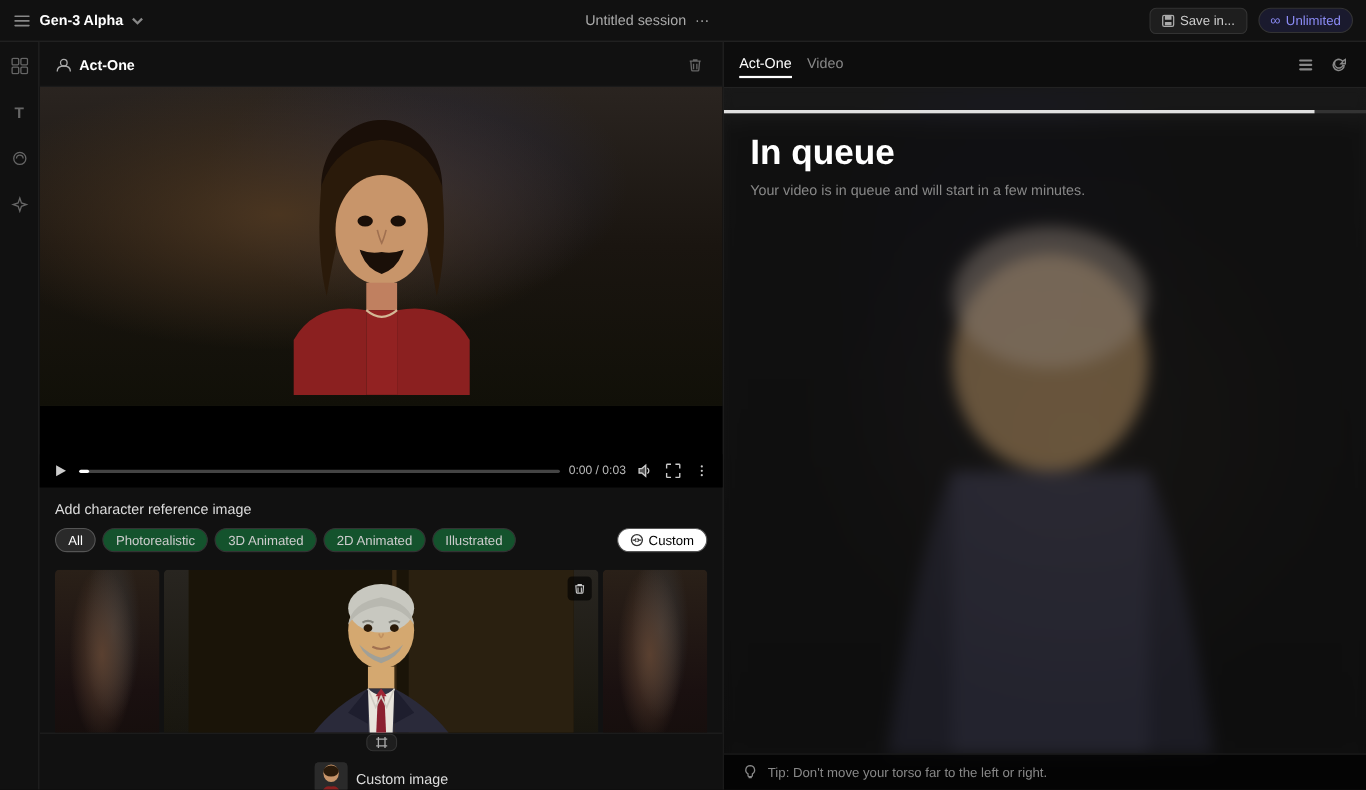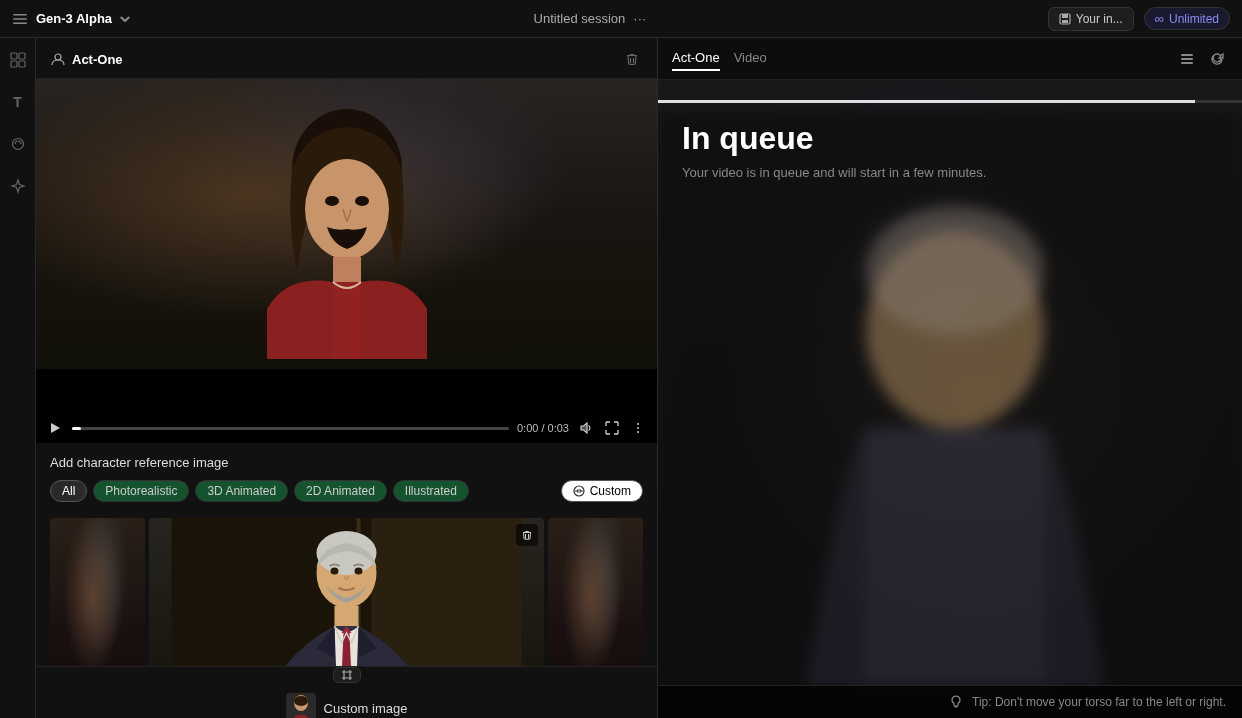--- a/index.html
+++ b/index.html
@@ -460,21 +460,20 @@
       left: 0;
       right: 0;
       background: rgba(0,0,0,0.7);
       border-top: 1px solid #222;
       padding: 8px 16px;
       display: flex;
       align-items: center;
       gap: 8px;
       font-size: 12px;
       color: #888;
-      justify-content: flex-end;
     }
 
     
     .person-img-placeholder {
       width: 100%;
       height: 100%;
       background: 
         radial-gradient(ellipse at 45% 35%, #5a4030 0%, transparent 40%),
         radial-gradient(ellipse at 55% 25%, #3a3a3a 0%, transparent 35%),
         linear-gradient(180deg, #2a2018 0%, #1a1010 50%, #100c08 100%);
@@ -511,21 +510,21 @@
     <span>Untitled session</span>
     <span style="cursor:pointer;">···</span>
   </div>
   <div class="topbar-right">
     <button class="save-btn">
       <svg width="12" height="12" viewBox="0 0 12 12" fill="none">
           <rect x="1" y="1" width="10" height="10" rx="1.5" stroke="#aaa" stroke-width="1.2"></rect>
           <rect x="3" y="1" width="6" height="4" rx="0.5" fill="#aaa"></rect>
           <rect x="3" y="7" width="6" height="3" rx="0.5" fill="#aaa"></rect>
         </svg>
-      <span>Your in...</span>
+      <span>Save in...</span>
     </button>
     <div class="unlimited-badge">
       <span style="font-size:13px;">∞</span>
       <span>Unlimited</span>
     </div>
   </div>
 </div>
 
 <div class="main-layout">
 

